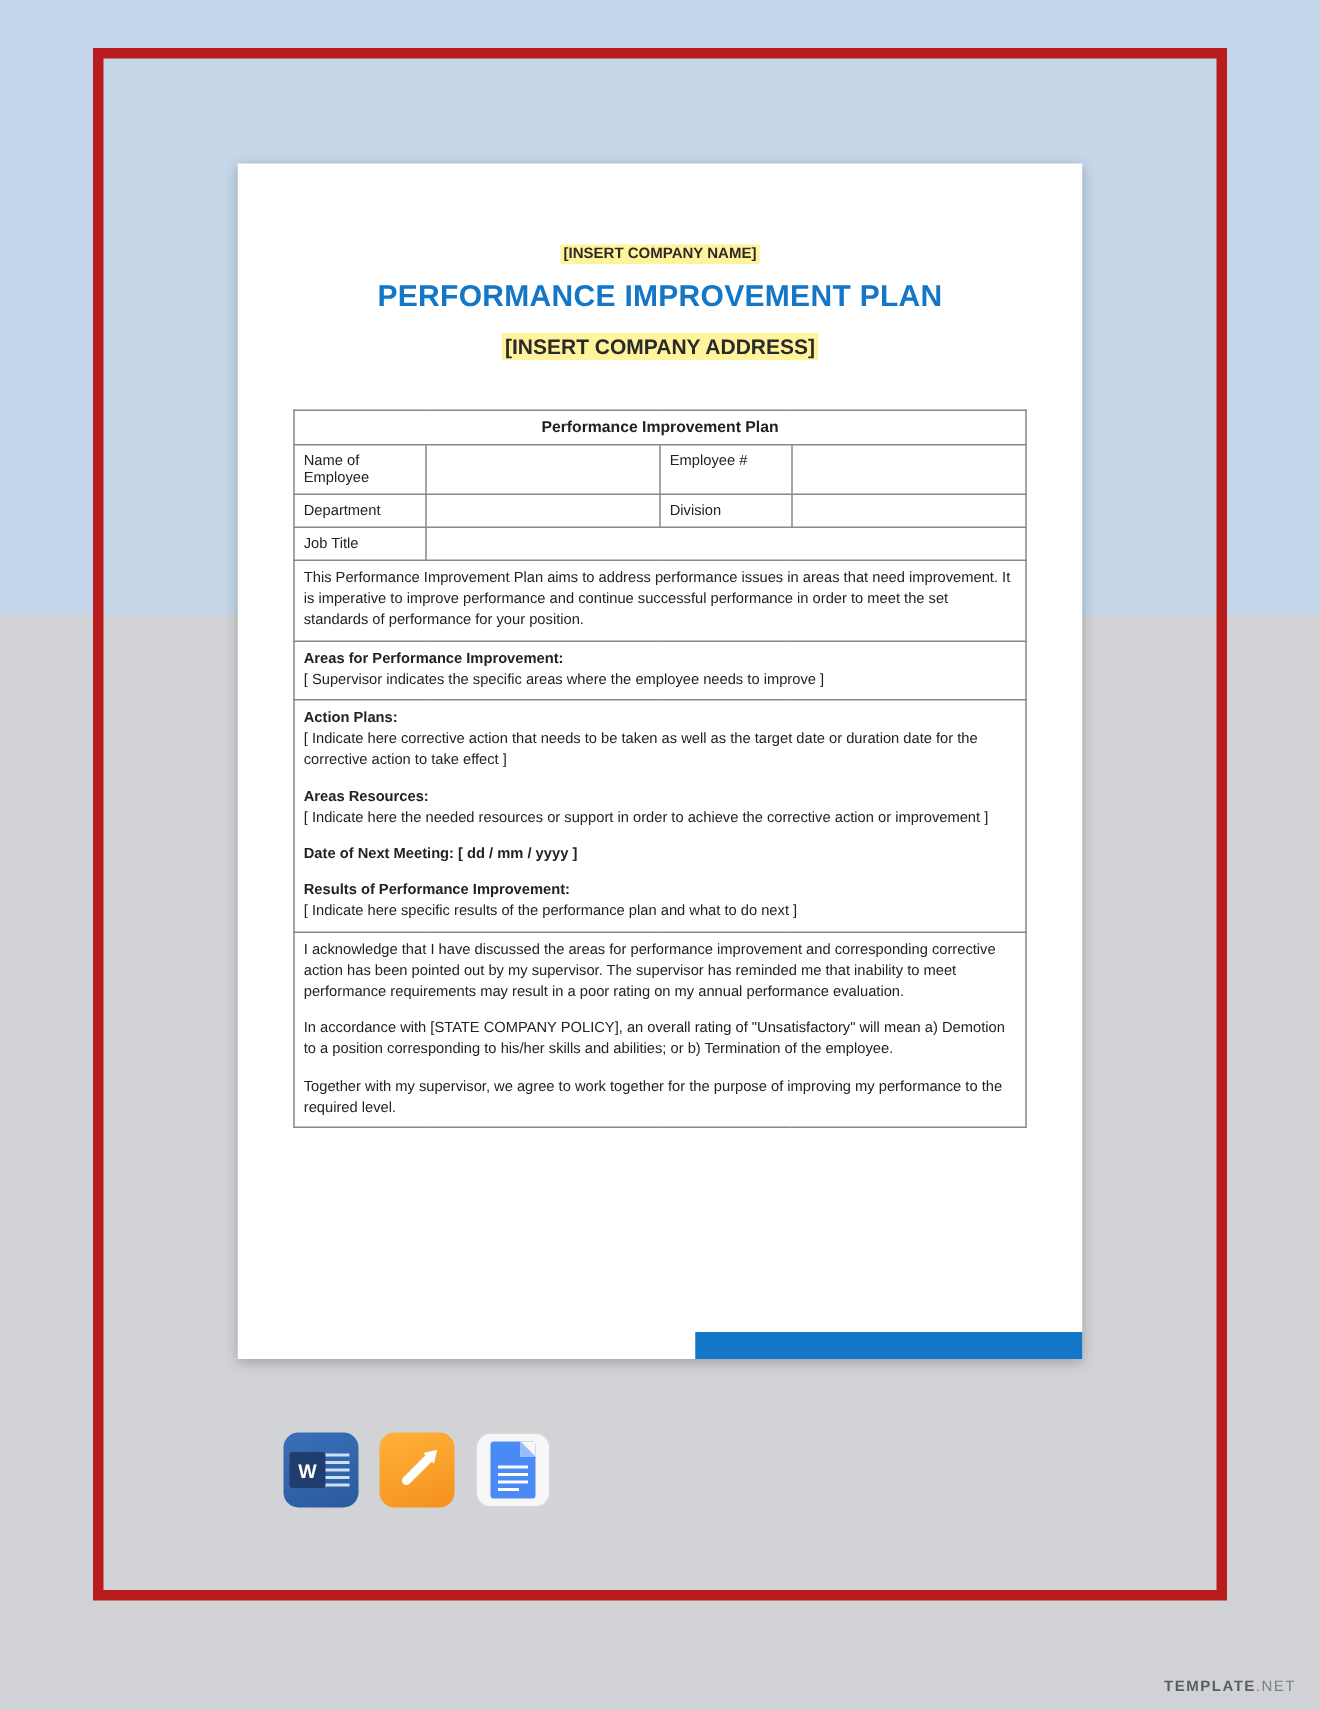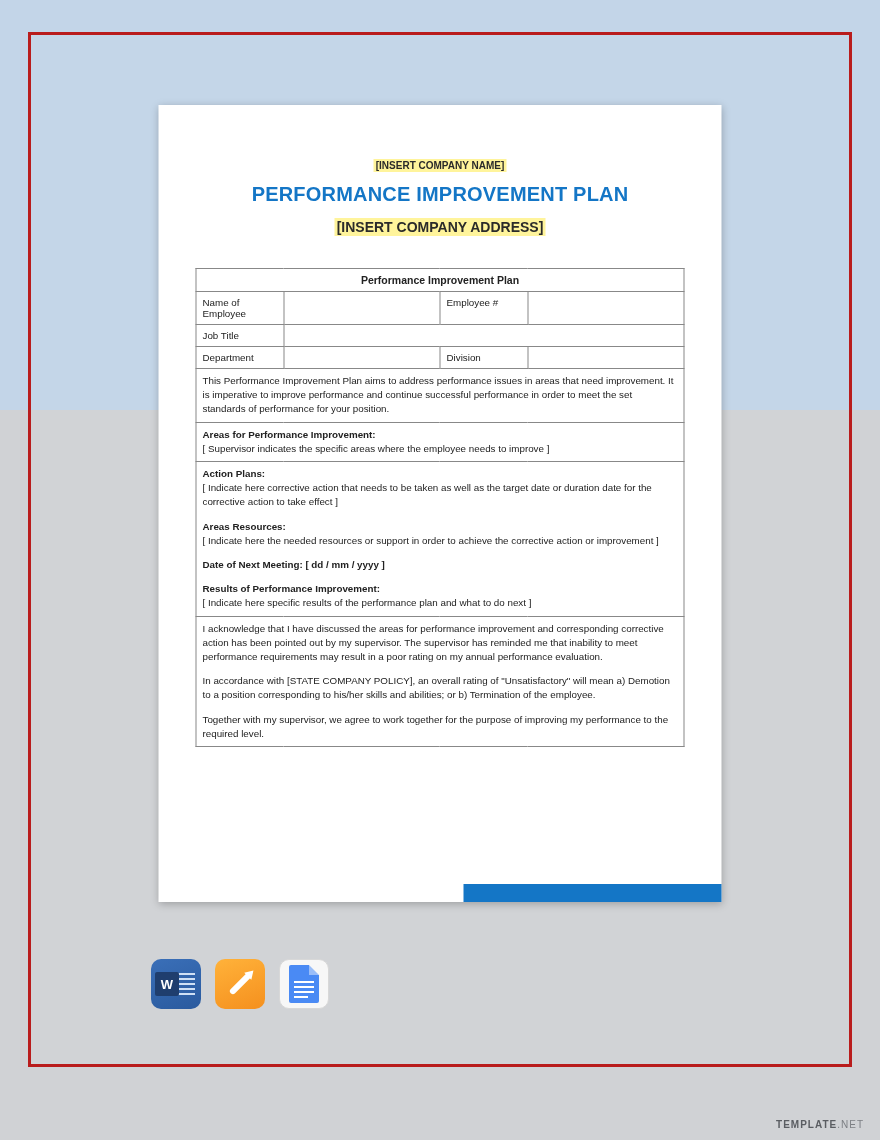--- a/index.html
+++ b/index.html
@@ -19,23 +19,23 @@
   .bg-bottom {
     position: absolute;
     top: 410px; left: 0; right: 0; bottom: 0;
     background: #d0d2d5;
   }
   .frame {
     position: absolute;
     top: 32px;
     left: 50%;
     transform: translateX(-50%);
-    width: 824px;
+    width: 756px;
     height: 1035px;
-    border: 3px solid #b91c1c;
+    border: 7px solid #b91c1c;
     background: rgba(255,255,255,0.03);
   }
   .doc {
     position: absolute;
     top: 70px;
     left: 50%;
     transform: translateX(-50%);
     width: 563px;
     height: 797px;
     background: #ffffff;
@@ -209,28 +209,28 @@
           <tr>
         <td colspan="6" class="table-title">Performance Improvement Plan</td>
       </tr>
       <tr>
         <td style="width:18%" class="lbl">Name of Employee</td>
         <td style="width:32%" colspan="2"></td>
         <td style="width:18%" class="lbl">Employee #</td>
         <td style="width:32%" colspan="2"></td>
       </tr>
       <tr>
-        <td class="lbl">Job Title</td>
-        <td colspan="5"></td>
-      </tr>
-      <tr>
         <td class="lbl">Department</td>
         <td colspan="2"></td>
         <td class="lbl">Division</td>
         <td colspan="2"></td>
+      </tr>
+      <tr>
+        <td class="lbl">Job Title</td>
+        <td colspan="5"></td>
       </tr>
       <tr>
         <td colspan="6" class="section-cell">This Performance Improvement Plan aims to address performance issues in areas that need improvement. It is imperative to improve performance and continue successful performance in order to meet the set standards of performance for your position.</td>
       </tr>
       <tr>
         <td colspan="6" class="section-cell">
           <span class="h">Areas for Performance Improvement:</span>
           <span>[ Supervisor indicates the specific areas where the employee needs to improve ]</span>
         </td>
       </tr>

